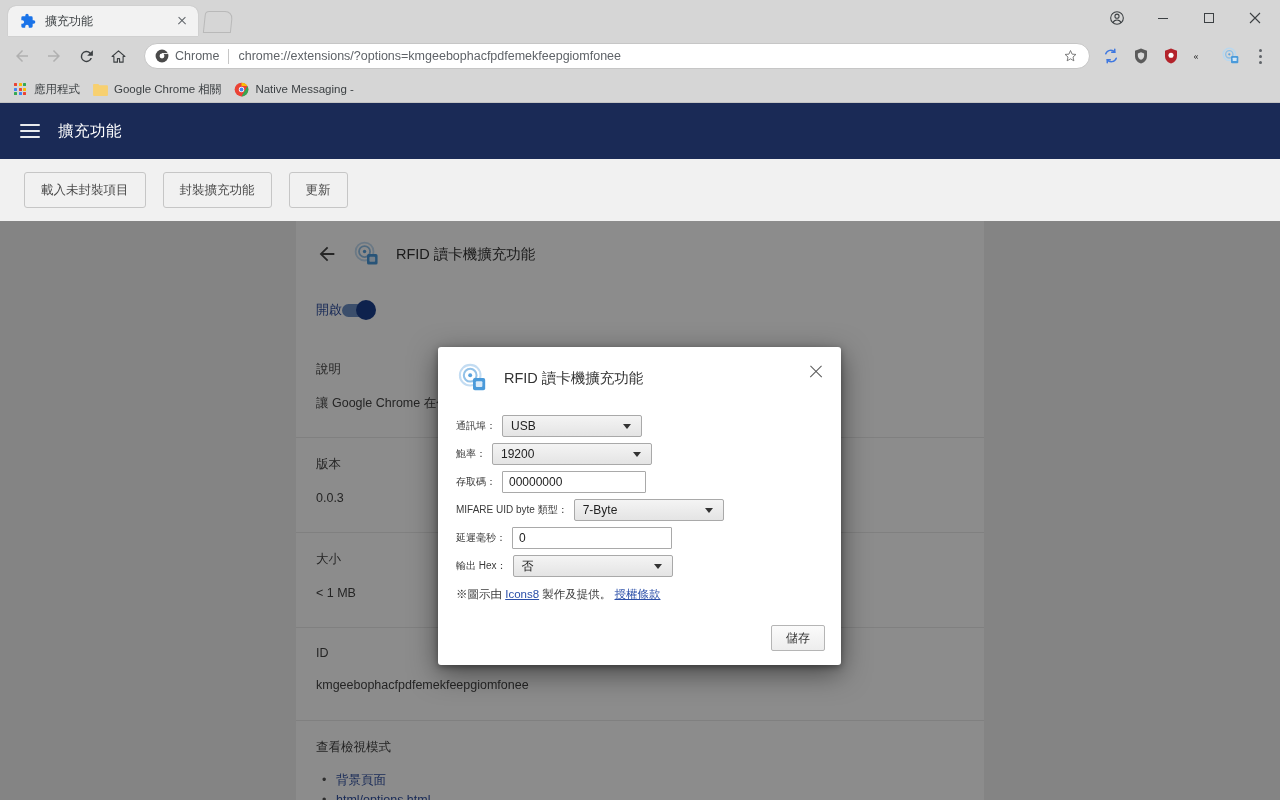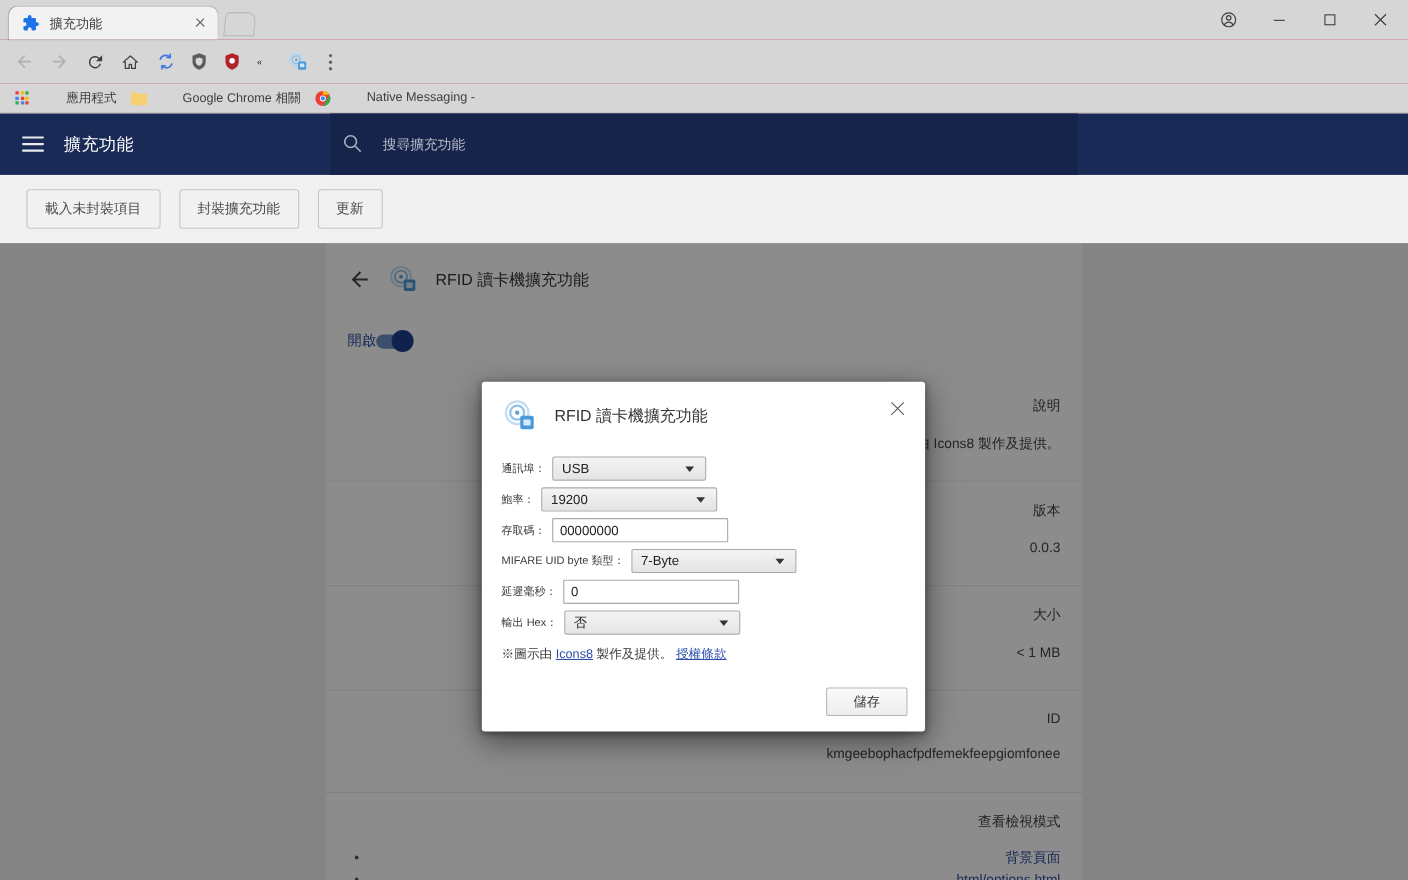--- a/index.html
+++ b/index.html
@@ -4,21 +4,21 @@
 <style>
   * { box-sizing: border-box; margin: 0; padding: 0; }
   html, body {
     width: 1280px; height: 800px;
     overflow: hidden;
     font-family: "Liberation Sans", sans-serif;
     background: #ffffff;
   }
 
   
-  .browser { width: 1280px; height: 800px; position: relative; background:#b91c1c; }
+  .browser { width: 1280px; height: 800px; position: relative; background:#0c4a6e; }
 
   .titlebar {
     height: 36px; background: #d6d6d6;
     display: flex; align-items: flex-end; position: relative;
   }
   .tabstrip { display: flex; align-items: flex-end; padding-left: 8px; flex: 1; height: 36px; }
   .tab {
     height: 30px; width: 190px; background: #f2f2f2;
     border-radius: 8px 8px 0 0;
     display: flex; align-items: center; padding: 0 8px 0 12px;
@@ -72,21 +72,21 @@
   .ext-icons { display: flex; align-items: center; }
   .ext-ic { width: 28px; height: 28px; display:flex; align-items:center; justify-content:center; margin: 0 1px; }
   .menu-dots { width: 24px; height: 28px; display:flex; flex-direction:column; align-items:center; justify-content:center; gap:3px; margin-left:2px;}
   .menu-dots i { width:3px; height:3px; background:#5f6368; border-radius:50%; display:block; }
 
   
   .bookmarks {
     height: 27px; background: #d6d6d6; display: flex; align-items: center;
     padding: 0 8px; border-bottom: 1px solid #c3c3c3;
   }
-  .bm { display: flex; align-items: center; padding: 0 8px 0 4px; height: 22px; gap: 26px; }
+  .bm { display: flex; align-items: center; padding: 0 8px 0 4px; height: 22px; }
   .bm-label { font-size: 11.5px; color: #3c4043; white-space: nowrap; }
   .bm-ico { width: 16px; height: 16px; margin-right: 6px; flex: 0 0 16px; display:flex; align-items:center; justify-content:center;}
   .apps-grid { display:grid; grid-template-columns: repeat(3, 3px); grid-template-rows: repeat(3,3px); gap:1.5px; }
   .apps-grid span { width:3px; height:3px; border-radius:.5px; display:block; }
 
   
   .page { position: relative; width: 1280px; height: 697px; background: #ffffff; overflow:hidden; }
 
   .ext-header {
     height: 56px; background: #1a2a56; display: flex; align-items: center;
@@ -131,21 +131,21 @@
 
   .row-enable {
     display:flex; align-items:center; justify-content:flex-start;
     padding: 14px 32px 24px 20px;
   }
   .enable-link { font-size: 13px; color: #3050a0; }
   .toggle-blue { width: 30px; height: 13px; border-radius:7px; background:#6c8fc4; position:relative;}
   .toggle-blue::after{content:"";position:absolute;right:-4px;top:-4px;width:20px;height:20px;border-radius:50%;background:#1a3e8c;}
   .sec-label { font-size: 12.5px; color: #444; margin-bottom: 14px; }
   .sec-val { font-size: 12.5px; color: #444; line-height: 1.85; }
-  .sec-block { padding: 18px 20px 22px 20px; border-top: 1px solid #eaeaea; text-align: right;}
+  .sec-block { padding: 18px 20px 22px 20px; border-top: 1px solid #eaeaea;}
   .sec-block.first { border-top: none; }
   .link-list { list-style: none; margin-top: 10px; }
   .link-list li { font-size: 12.5px; color:#3050a0; line-height: 1.62; position: relative; padding-left: 20px;}
   .link-list li::before { content:"•"; position:absolute; left:6px; color:#555; }
 
   
   .scrim { position:absolute; left:0; top:0; right:0; bottom:0; background: rgba(0,0,0,.45); }
 
   
   .dialog {
@@ -178,30 +178,30 @@
     margin-left: auto; width: 0; height: 0;
     border-left: 4.5px solid transparent; border-right: 4.5px solid transparent;
     border-top: 5px solid #333; margin-right: 6px;
   }
   .txt {
     height: 22px; border: 1px solid #a9a9a9; border-radius: 1px; background:#fff;
     font-size: 12px; color: #222; display:flex; align-items:center; padding: 0 6px;
   }
   .w-port  { width: 140px; }
   .w-baud  { width: 160px; }
-  .w-code  { width: 160px; }
+  .w-code  { width: 144px; }
   .w-uid   { width: 150px; }
   .w-delay { width: 160px; }
   .w-hex   { width: 160px; }
 
   .dlg-note { font-size: 11.5px; color: #3a3a3a; margin: 10px 0 0 0; }
   .dlg-note a { color: #2b4fa8; text-decoration: underline; }
   .dlg-foot { position:absolute; right: 16px; bottom: 14px; }
   .save-btn {
-    height: 26px; min-width: 54px; padding: 0 24px;
+    height: 26px; min-width: 54px; padding: 0 14px;
     border: 1px solid #b5b5b5; border-radius: 2px;
     background: linear-gradient(#fbfbfb,#ededed);
     font-size: 12px; color: #333; display:flex; align-items:center; justify-content:center;
   }
 </style>
 </head>
 <body>
 
 <div class="browser">
 
@@ -259,20 +259,37 @@
       <svg width="17" height="17" viewBox="0 0 24 24">
           <path d="M17.65 6.35A8 8 0 1 0 19.7 14h-2.1A6 6 0 1 1 12 6a5.9 5.9 0 0 1 4.2 1.75L13 11h8V3z" fill="#3c4043"></path>
         </svg>
     </div>
     <div class="nav-btn">
       <svg width="17" height="17" viewBox="0 0 24 24">
           <path d="M12 4L3 12h2.5v8h5v-5h3v5h5v-8H21z" fill="none" stroke="#3c4043" stroke-width="1.6" stroke-linejoin="round"></path>
         </svg>
     </div>
 
+    <div class="omnibox">
+      <span class="omni-chrome-icon">
+        <svg width="14" height="14" viewBox="0 0 24 24">
+            <circle cx="12" cy="12" r="11" fill="#4a4a4a"></circle>
+            <circle cx="12" cy="12" r="4.2" fill="#fff"></circle>
+            <path d="M12 7.8h10" stroke="#fff" stroke-width="1.6"></path>
+          </svg>
+      </span>
+      <span class="omni-scheme">Chrome</span>
+      <span class="omni-sep"></span>
+      <span class="omni-url">chrome://extensions/?options=kmgeebophacfpdfemekfeepgiomfonee</span>
+      <span class="omni-star">
+        <svg width="15" height="15" viewBox="0 0 24 24">
+            <path d="M12 17.3l-5.4 3.2 1.4-6.1-4.7-4.1 6.2-.5L12 4l2.5 5.8 6.2.5-4.7 4.1 1.4 6.1z" fill="none" stroke="#6b6b6b" stroke-width="1.4" stroke-linejoin="round"></path>
+          </svg>
+      </span>
+    </div>
 
     <div class="ext-icons">
       <div class="ext-ic">
         <svg width="18" height="18" viewBox="0 0 24 24">
             <path d="M5 9a7 7 0 0 1 12-2M19 15a7 7 0 0 1-12 2" fill="none" stroke="#3f78e0" stroke-width="2" stroke-linecap="round"></path>
             <path d="M17 3v4h-4M7 21v-4h4" fill="none" stroke="#3f78e0" stroke-width="2" stroke-linecap="round"></path>
           </svg>
       </div>
       <div class="ext-ic">
         <svg width="18" height="18" viewBox="0 0 24 24">
@@ -349,29 +366,20 @@
 
   <div class="page">
 
     <div class="ext-header">
       <div class="hamburger">
           <i></i>
           <i></i>
           <i></i>
         </div>
       <div class="ext-title">擴充功能</div>
-      <div class="ext-search">
-        <span class="search-ic">
-          <svg width="20" height="20" viewBox="0 0 24 24">
-              <circle cx="10.5" cy="10.5" r="6.4" fill="none" stroke="#c3c8d4" stroke-width="1.8"></circle>
-              <path d="M15.3 15.3L21 21" stroke="#c3c8d4" stroke-width="1.8" stroke-linecap="round"></path>
-            </svg>
-        </span>
-        <span class="search-ph">搜尋擴充功能</span>
-      </div>
     </div>
 
     <div class="ext-toolbar">
       <div class="tb-btn">載入未封裝項目</div>
       <div class="tb-btn">封裝擴充功能</div>
       <div class="tb-btn">更新</div>
     </div>
 
     <div class="ext-body">
       <div class="detail-card">

